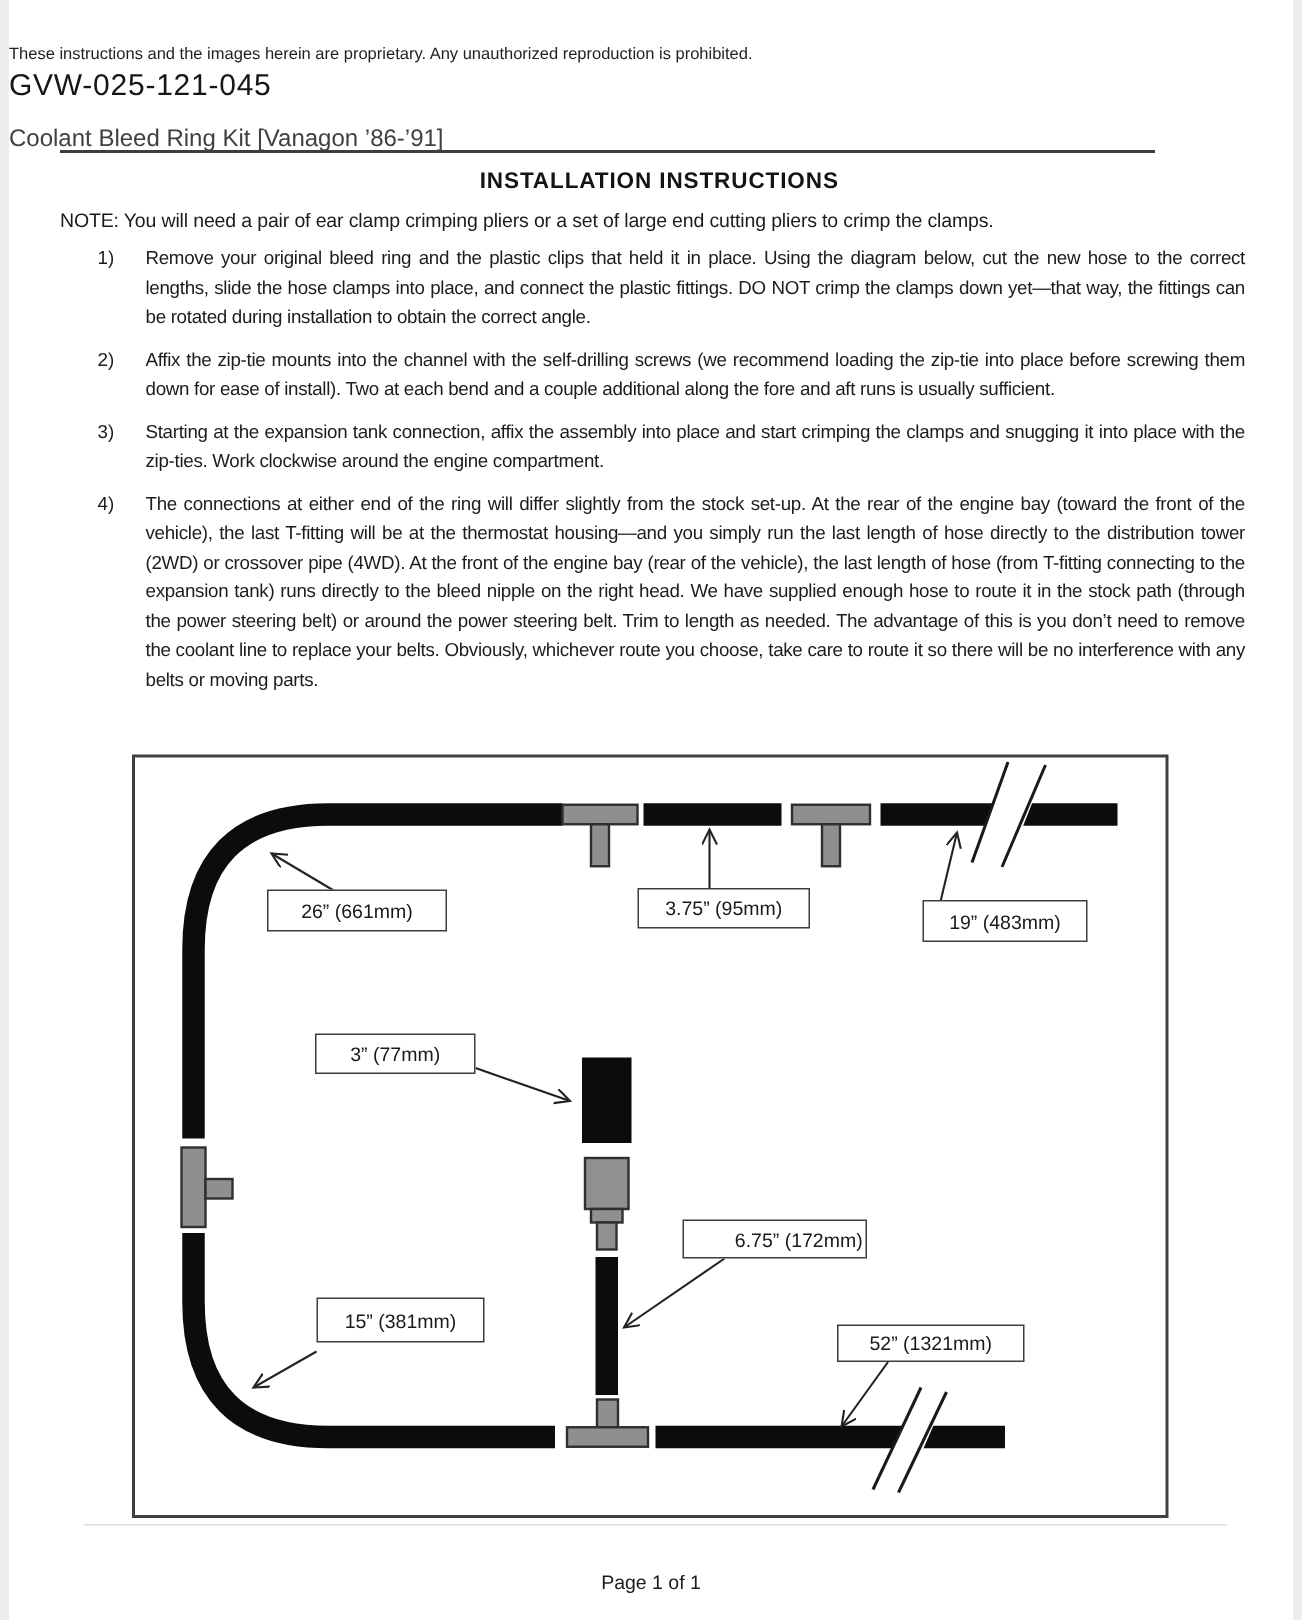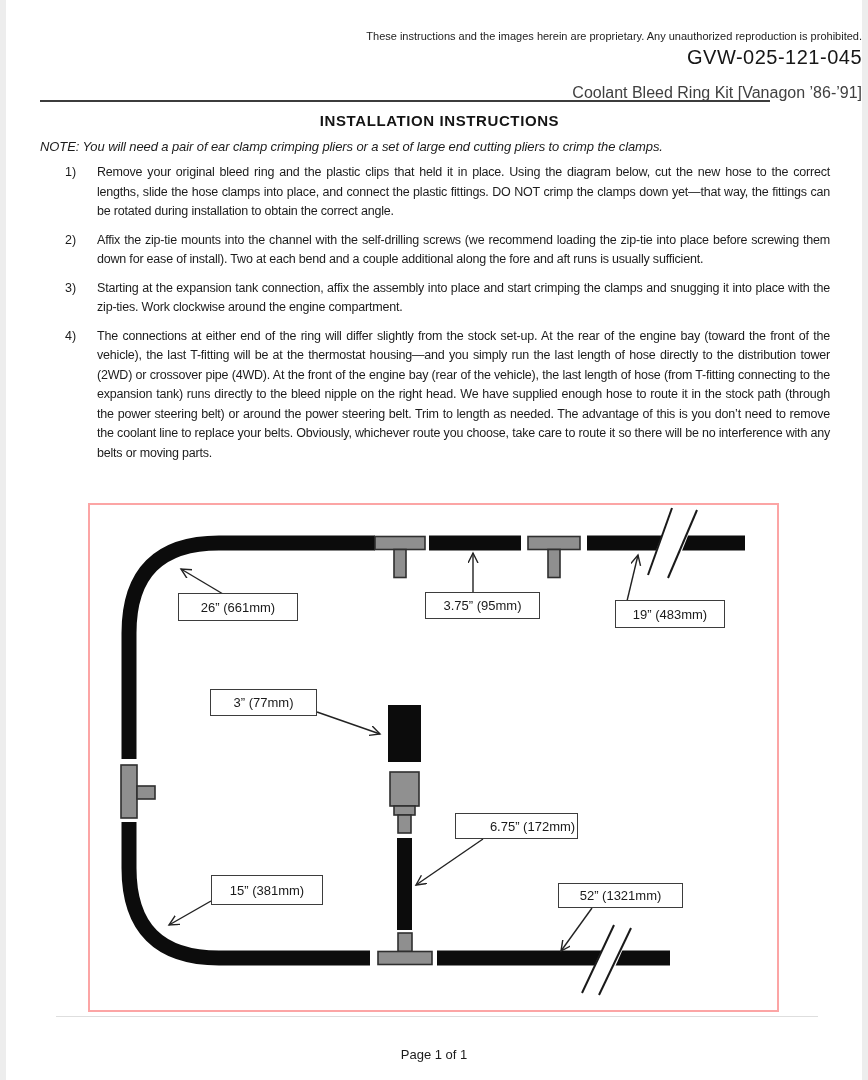--- a/index.html
+++ b/index.html
@@ -19,64 +19,64 @@
   .logo{
     position:absolute;left:92px;top:28px;width:80px;
     text-align:center;
   }
   .logo svg{display:block;margin:0 auto;}
   .logo-text{
     font-weight:800;font-size:15px;letter-spacing:.5px;color:#111;
     margin-top:2px;transform:scaleY(.95);
   }
   .header-text{
-    position:absolute;left:0;right:0;top:30px;text-align:right;
+    position:absolute;left:0;right:0;top:30px;text-align:left;
   }
   .proprietary{font-size:11px;color:#222;}
   .part-number{font-size:20px;letter-spacing:.5px;margin-top:4px;color:#161616;}
   .product-title{font-size:16px;margin-top:15px;color:#404040;}
   .header-rule{
     position:absolute;left:34px;top:100px;width:730px;height:2px;background:#3c3c3c;
   }
   .doc-title{
     position:absolute;left:11px;right:0;top:112px;text-align:center;
     font-size:15px;font-weight:700;letter-spacing:.6px;color:#141414;
   }
   
   .note{
     position:absolute;left:34px;right:34px;top:139px;
-    font-size:13px;font-style:italic;color:#1b1b1b;letter-spacing:-.1px;
+    font-size:13px;color:#1b1b1b;letter-spacing:-.1px;
   }
   .steps{
     position:absolute;left:34px;right:32px;top:163px;
   }
   .step{display:flex;margin-bottom:9px;padding-left:25px;}
   .step-num{flex:0 0 32px;font-size:12.5px;line-height:19.5px;}
   .step-text{
     flex:1;font-size:12.5px;line-height:19.5px;text-align:justify;
     letter-spacing:-.2px;
   }
   
   .diagram{
     position:absolute;left:82px;top:503px;width:691px;height:509px;
-    border:2px solid #fca5a5;box-sizing:border-box;background:#fff;
+    border:2px solid #404040;box-sizing:border-box;background:#fff;
   }
   .diagram svg{position:absolute;left:0;top:0;}
   .dlabel{
     position:absolute;box-sizing:border-box;
     border:1.5px solid #3d3d3d;background:#fff;
     display:flex;align-items:center;justify-content:center;
     font-size:13px;color:#1a1a1a;white-space:nowrap;
   }
   .dl-0{left:88px;top:88px;width:120px;height:28px;}
   .dl-1{left:335px;top:87px;width:115px;height:27px;}
   .dl-2{left:525px;top:95px;width:110px;height:28px;}
   .dl-3{left:120px;top:184px;width:107px;height:27px;}
   .dl-4{left:365px;top:308px;width:123px;height:26px;padding-left:32px;}
-  .dl-5{left:121px;top:370px;width:112px;height:30px;}
+  .dl-5{left:121px;top:360px;width:112px;height:30px;}
   .dl-6{left:468px;top:378px;width:125px;height:25px;}
   
   .footer-rule{
     position:absolute;left:50px;right:44px;top:1016px;height:1px;background:#dedede;
   }
   .footer-line1{
     position:absolute;left:0;right:0;top:1026px;text-align:center;
     font-size:13px;color:#1b1b1b;
   }
   .footer-line2{

